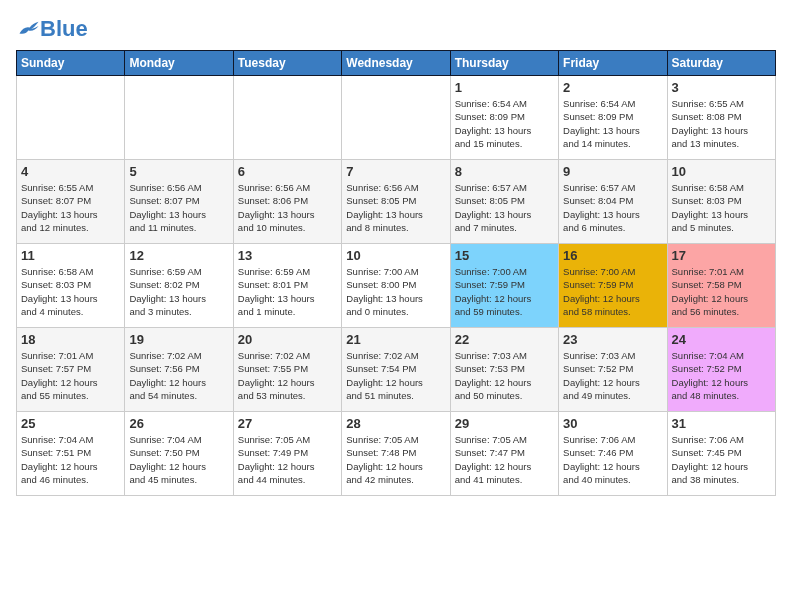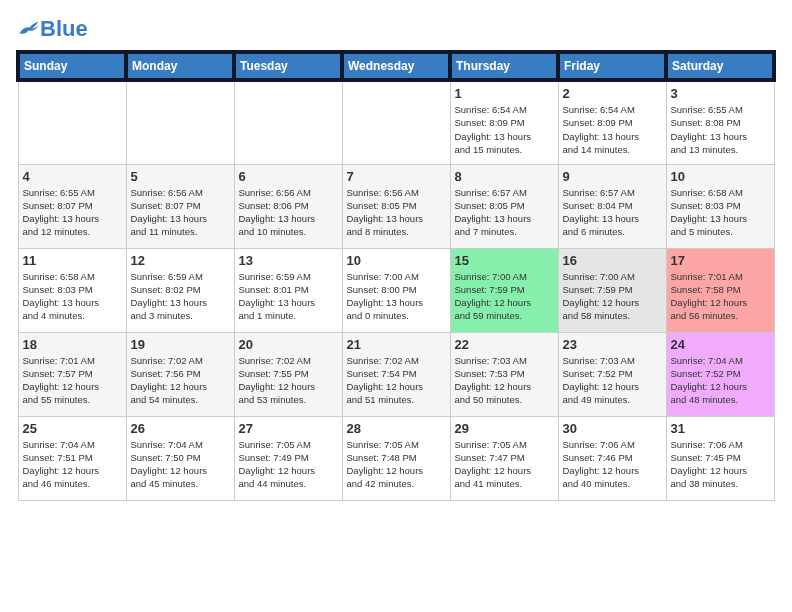--- a/index.html
+++ b/index.html
@@ -53,21 +53,21 @@
       border-collapse: collapse;
       table-layout: fixed;
     }
     thead tr th {
       background-color: #3a7cc1;
       color: #fff;
       font-size: 12px;
       font-weight: bold;
       padding: 5px 4px;
       text-align: left;
-      border: 4px solid #0f172a;
+      border: 1px solid #0f172a;
     }
     tbody tr td {
       border: 1px solid #ccc;
       vertical-align: top;
       padding: 4px 4px 4px 4px;
       font-size: 10px;
       color: #333;
       height: 84px;
       background: #fff;
     }
@@ -224,28 +224,28 @@
 Daylight: 13 hours
 and 1 minute.</div>
         </td>
         <td style="background: rgb(255, 255, 255);">
           <span class="day-number">10</span>
           <div class="day-info" style="white-space: pre-line;">Sunrise: 7:00 AM
 Sunset: 8:00 PM
 Daylight: 13 hours
 and 0 minutes.</div>
         </td>
-        <td style="background: #86efac;">
+        <td style="background: #7dd3fc;">
           <span class="day-number">15</span>
           <div class="day-info" style="white-space: pre-line;">Sunrise: 7:00 AM
 Sunset: 7:59 PM
 Daylight: 12 hours
 and 59 minutes.</div>
         </td>
-        <td style="background: #e5e5e5;">
+        <td style="background: #eab308;">
           <span class="day-number">16</span>
           <div class="day-info" style="white-space: pre-line;">Sunrise: 7:00 AM
 Sunset: 7:59 PM
 Daylight: 12 hours
 and 58 minutes.</div>
         </td>
         <td style="background: #fca5a5;">
           <span class="day-number">17</span>
           <div class="day-info" style="white-space: pre-line;">Sunrise: 7:01 AM
 Sunset: 7:58 PM

